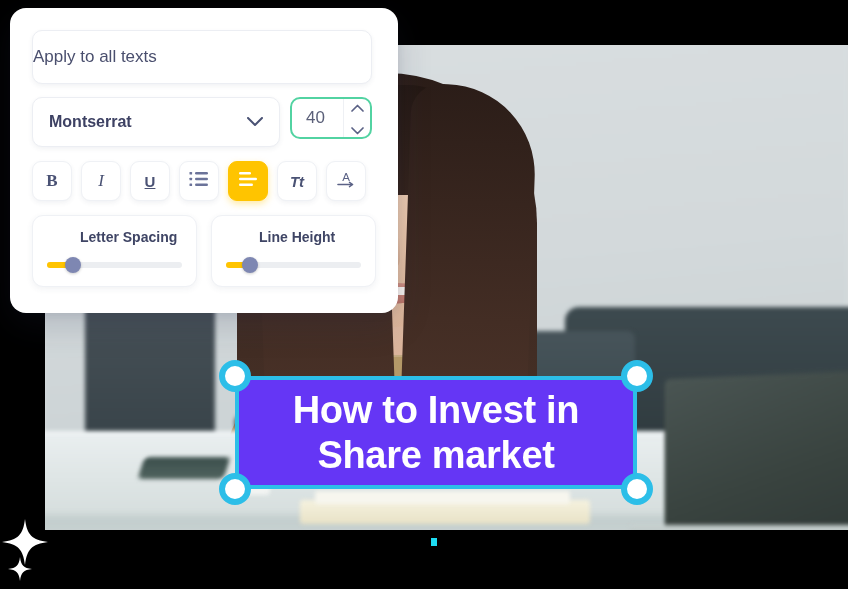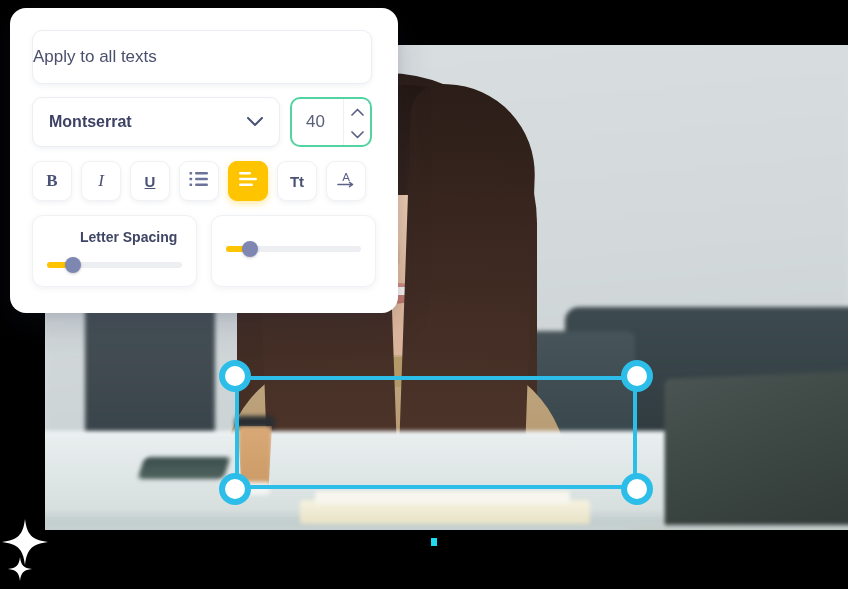--- a/index.html
+++ b/index.html
@@ -221,21 +221,21 @@
   .row-font { display: flex; gap: 10px; margin-top: 13px; }
   .font-select {
     width: 248px; height: 50px; background: #fff;
     border: 1px solid #eceef3; border-radius: 10px;
     box-shadow: 0 2px 5px rgba(60,66,100,.07);
     display: flex; align-items: center; justify-content: space-between;
     padding: 8px 16px; cursor: pointer;
   }
   .font-select .fname { font-size: 16px; font-weight: 700; color: #3d4163; }
   .size-box {
-    width: 82px; height: 50px; background: #fff;
+    width: 82px; height: 42px; background: #fff;
     border: 2px solid #52D3A2; border-radius: 10px;
     display: flex; align-items: center; cursor: text;
     overflow: hidden;
   }
   .size-val {
     flex: 1; padding-left: 14px; font-size: 17px; color: #5b6079;
     border-right: 1px solid #eef0f4; height: 100%;
     display: flex; align-items: center;
   }
   .spin { width: 26px; display: flex; flex-direction: column;
@@ -308,20 +308,24 @@
     <div class="phone photo-blur"></div>
     <div class="cup-lid photo-blur"></div>
     <div class="cup photo-blur"></div>
     <div class="cup-band photo-blur"></div>
     <div class="paper photo-blur"></div>
     <div class="paper2 photo-blur"></div>
     <div class="laptop-screen photo-blur"></div>
     <div class="laptop-base photo-blur"></div>
   </div>
 
+  <div id="text-element">
+    <span class="txt">How to Invest in
+Share market</span>
+  </div>
   <div id="selection-frame"></div>
   <div class="handle tl"></div>
   <div class="handle tr"></div>
   <div class="handle bl"></div>
   <div class="handle br"></div>
   <div class="cyan-tick"></div>
 
   <div class="sparkle">
     <svg viewBox="0 0 46 46" width="46" height="46" aria-hidden="true">
       <path d="M23 0 C25 16 30 21 46 23 C30 25 25 30 23 46 C21 30 16 25 0 23 C16 21 21 16 23 0 Z" fill="#ffffff"></path>
@@ -401,21 +405,21 @@
             <g fill="#ffffff">
               <rect x="1" y="1" width="12" height="2.4" rx="1.2"></rect>
               <rect x="1" y="6.8" width="18" height="2.4" rx="1.2"></rect>
               <rect x="1" y="12.6" width="14" height="2.4" rx="1.2"></rect>
             </g>
           </svg>
         </span>
       </div>
 
       <div class="tbtn">
-        <span class="lbl" style="font-size:15px;font-weight:700;">Tt</span>
+        <span class="lbl" style="font-size:15px;font-weight:700;font-style:italic;">Tt</span>
       </div>
 
       <div class="tbtn">
         <span>
           <svg width="20" height="19" viewBox="0 0 20 19" aria-hidden="true">
             <text x="10" y="11" text-anchor="middle" font-size="11.5" font-family="Liberation Sans, sans-serif" fill="#5b6286">A</text>
             <path d="M2 14.5 H16" stroke="#5b6286" stroke-width="1.6" stroke-linecap="round"></path>
             <path d="M13.5 12.4 L16.6 14.5 L13.5 16.6" stroke="#5b6286" stroke-width="1.5" fill="none" stroke-linecap="round" stroke-linejoin="round"></path>
           </svg>
         </span>
@@ -426,20 +430,21 @@
 
       <div class="slider-card">
         <div class="cap">Letter Spacing</div>
         <div class="track">
           <div class="fill" style="width:17%"></div>
           <div class="thumb" style="left:13%"></div>
         </div>
       </div>
 
       <div class="slider-card">
+        <div class="cap">Line Height</div>
         <div class="track">
           <div class="fill" style="width:16%"></div>
           <div class="thumb" style="left:12%"></div>
         </div>
       </div>
     </div>
 
   </div>
 </div>
 

